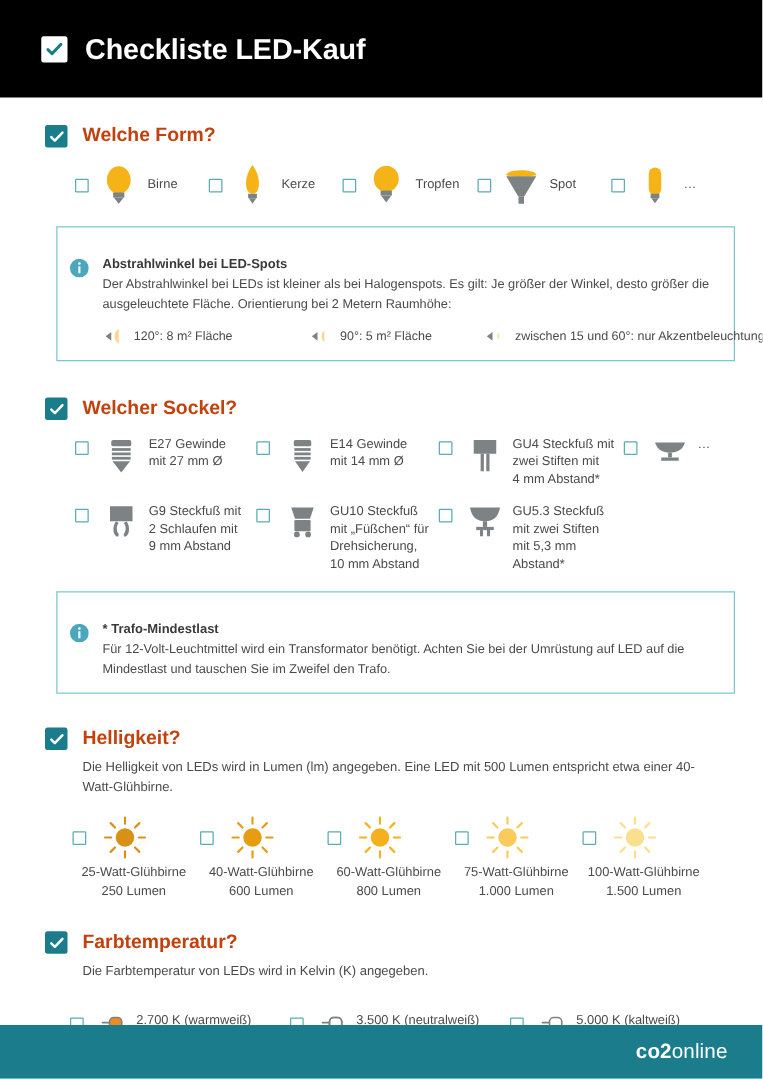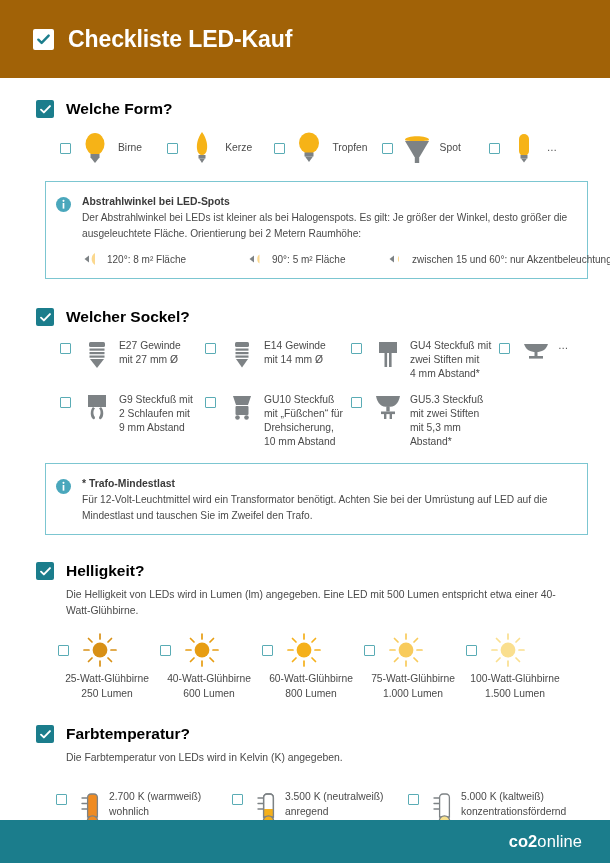--- a/index.html
+++ b/index.html
@@ -7,21 +7,21 @@
     width: 610px;
     height: 863px;
     background: #ffffff;
     font-family: "Liberation Sans", sans-serif;
   }
   body { position: relative; overflow: hidden; }
 
   
   .header {
     height: 78px;
-    background: #a16207;
+    background: #000000;
     display: flex;
     align-items: center;
     padding-left: 33px;
     text-align: right;
   }
   .header-check {
     width: 21px; height: 21px;
     background: #ffffff;
     border-radius: 2px;
     display: flex; align-items: center; justify-content: center;
@@ -47,21 +47,21 @@
   }
   .sec-box {
     width: 18px; height: 18px;
     background: #1b7d8c;
     border-radius: 2px;
     display: flex; align-items: center; justify-content: center;
     flex: 0 0 auto;
   }
   .sec-box svg { width: 13px; height: 13px; display: block; }
   .sec-title {
-    color: #000000;
+    color: #c2410c;
     font-size: 15.5px;
     font-weight: bold;
     margin-left: 12px;
   }
   .sec-desc {
     color: #4a4a4a;
     font-size: 10.4px;
     line-height: 16px;
     padding-left: 66px;
     padding-right: 30px;
@@ -98,21 +98,21 @@
   .form-row { margin-top: 13px; }
   .form-row .opt { width: 118px; }
   .form-row .opt .ico { width: 30px; height: 34px; margin-left: 9px; }
   .form-row .opt .lbl { margin-left: 8px; white-space: nowrap; text-align: right; }
 
   
   .infobox {
     margin: 16px 22px 0 45px;
     border: 1px solid #7cc6d1;
     background: #ffffff;
-    padding: 14px 12px 11px 10px;
+    padding: 24px 12px 11px 10px;
     display: flex;
   }
   .info-icon {
     width: 15px; height: 15px;
     flex: 0 0 auto;
     margin-top: 1px;
   }
   .info-body { margin-left: 11px; }
   .info-title {
     font-size: 10.4px;

